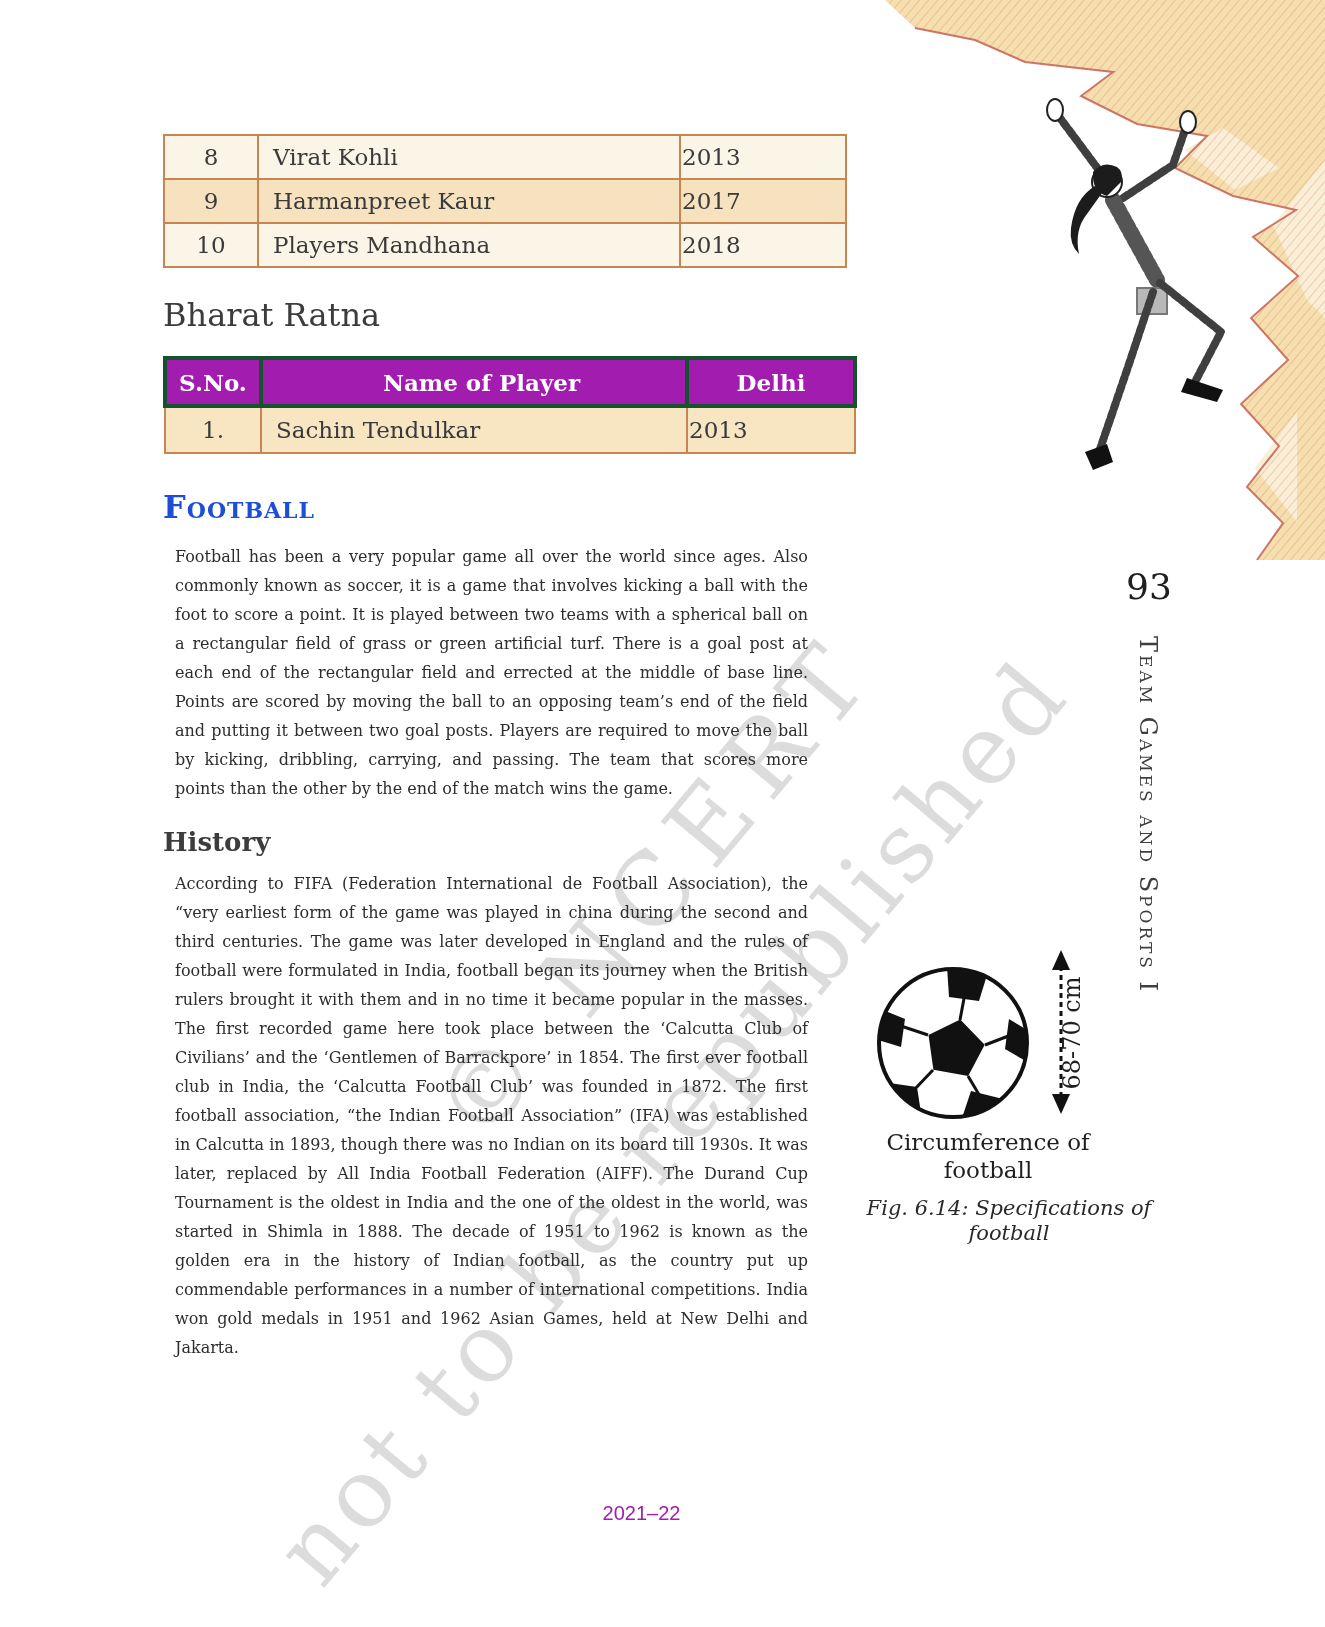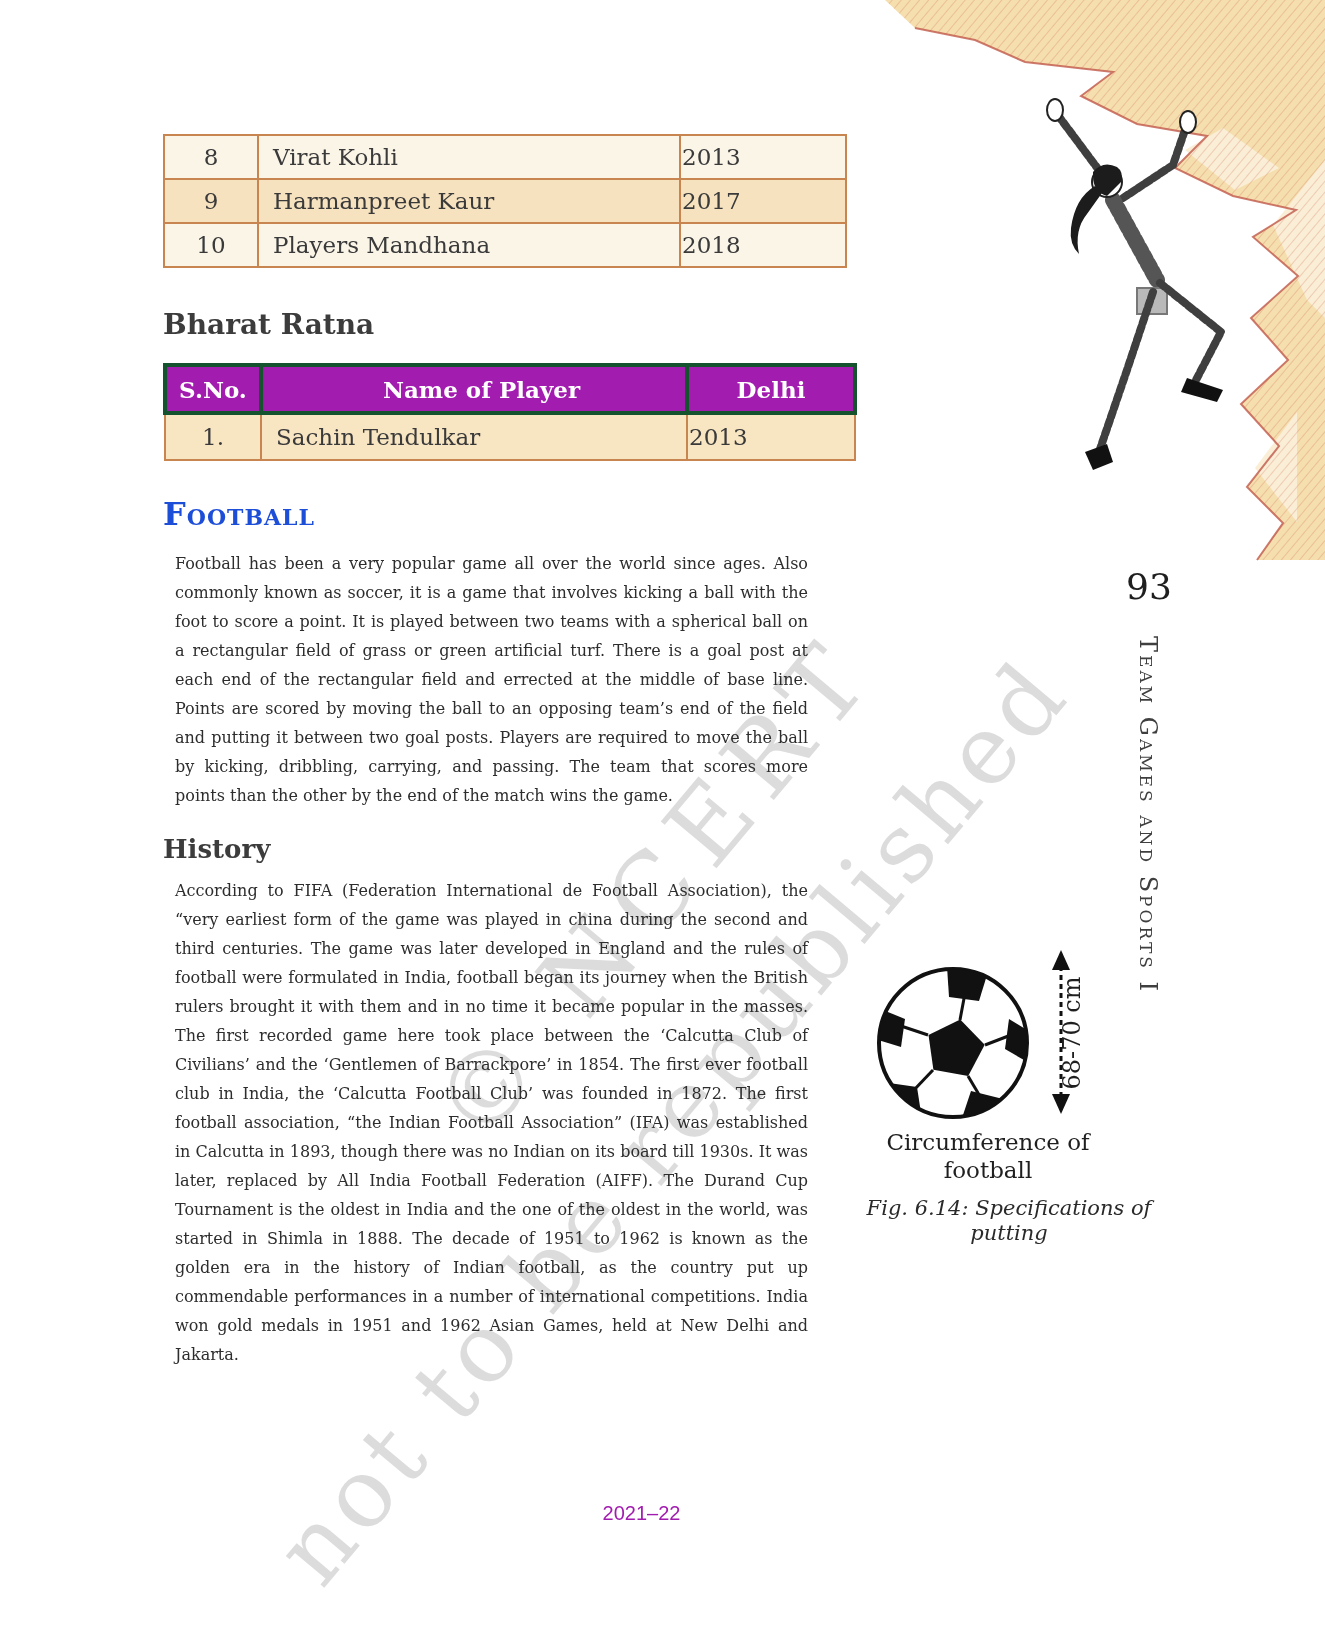--- a/index.html
+++ b/index.html
@@ -28,21 +28,21 @@
   .col-year{width:162px;text-align:left;}
   .r-light{background:#fbf5e8;}
   .r-dark{background:#f6e2bf;}
   .tbl2 th{
     background:#a21caf;color:#ffffff;font-weight:bold;text-align:center;
     border:4px solid #14532d;height:42px;font-size:23px;
   }
   .tbl2 th.col-name{text-align:center;padding-left:16px;}
   .tbl2 td{background:#f8e5c2;height:42px;}
   .h-bharat{
-    font-size:28px;font-weight:bold;color:#3c3c3c;margin:40px 0 22px 0;
+    font-size:32px;font-weight:normal;color:#3c3c3c;margin:28px 0 22px 0;
   }
   .h-football{
     font-size:32px;font-weight:bold;color:#1d4ed8;font-variant:small-caps;
     letter-spacing:1px;margin:34px 0 16px 0;
   }
   .para{
     font-size:16px;line-height:29px;text-align:justify;color:#2d2d2d;
     margin:12px;
   }
   .h-history{
@@ -199,16 +199,16 @@
       <path d="M -77 -36 L -48 -24 L -52 4 L -78 -4 Z" fill="#111"></path>
     </g>
   </svg>
   <svg class="arrow-svg" width="30" height="168" viewBox="0 0 30 168">
     <line x1="15" y1="18" x2="15" y2="150" stroke="#111" stroke-width="3" stroke-dasharray="5 4"></line>
     <path d="M 15 2 L 6 22 L 24 22 Z" fill="#111"></path>
     <path d="M 15 166 L 6 146 L 24 146 Z" fill="#111"></path>
   </svg>
   <div class="measure-label">68-70 cm</div>
   <div class="fig-caption">Circumference of football</div>
-  <div class="fig-label">Fig. 6.14: Specifications of putting</div>
+  <div class="fig-label">Fig. 6.14: Specifications of football</div>
 </div>
 
 <div class="footer">2021–22</div>
 
 </body></html>

